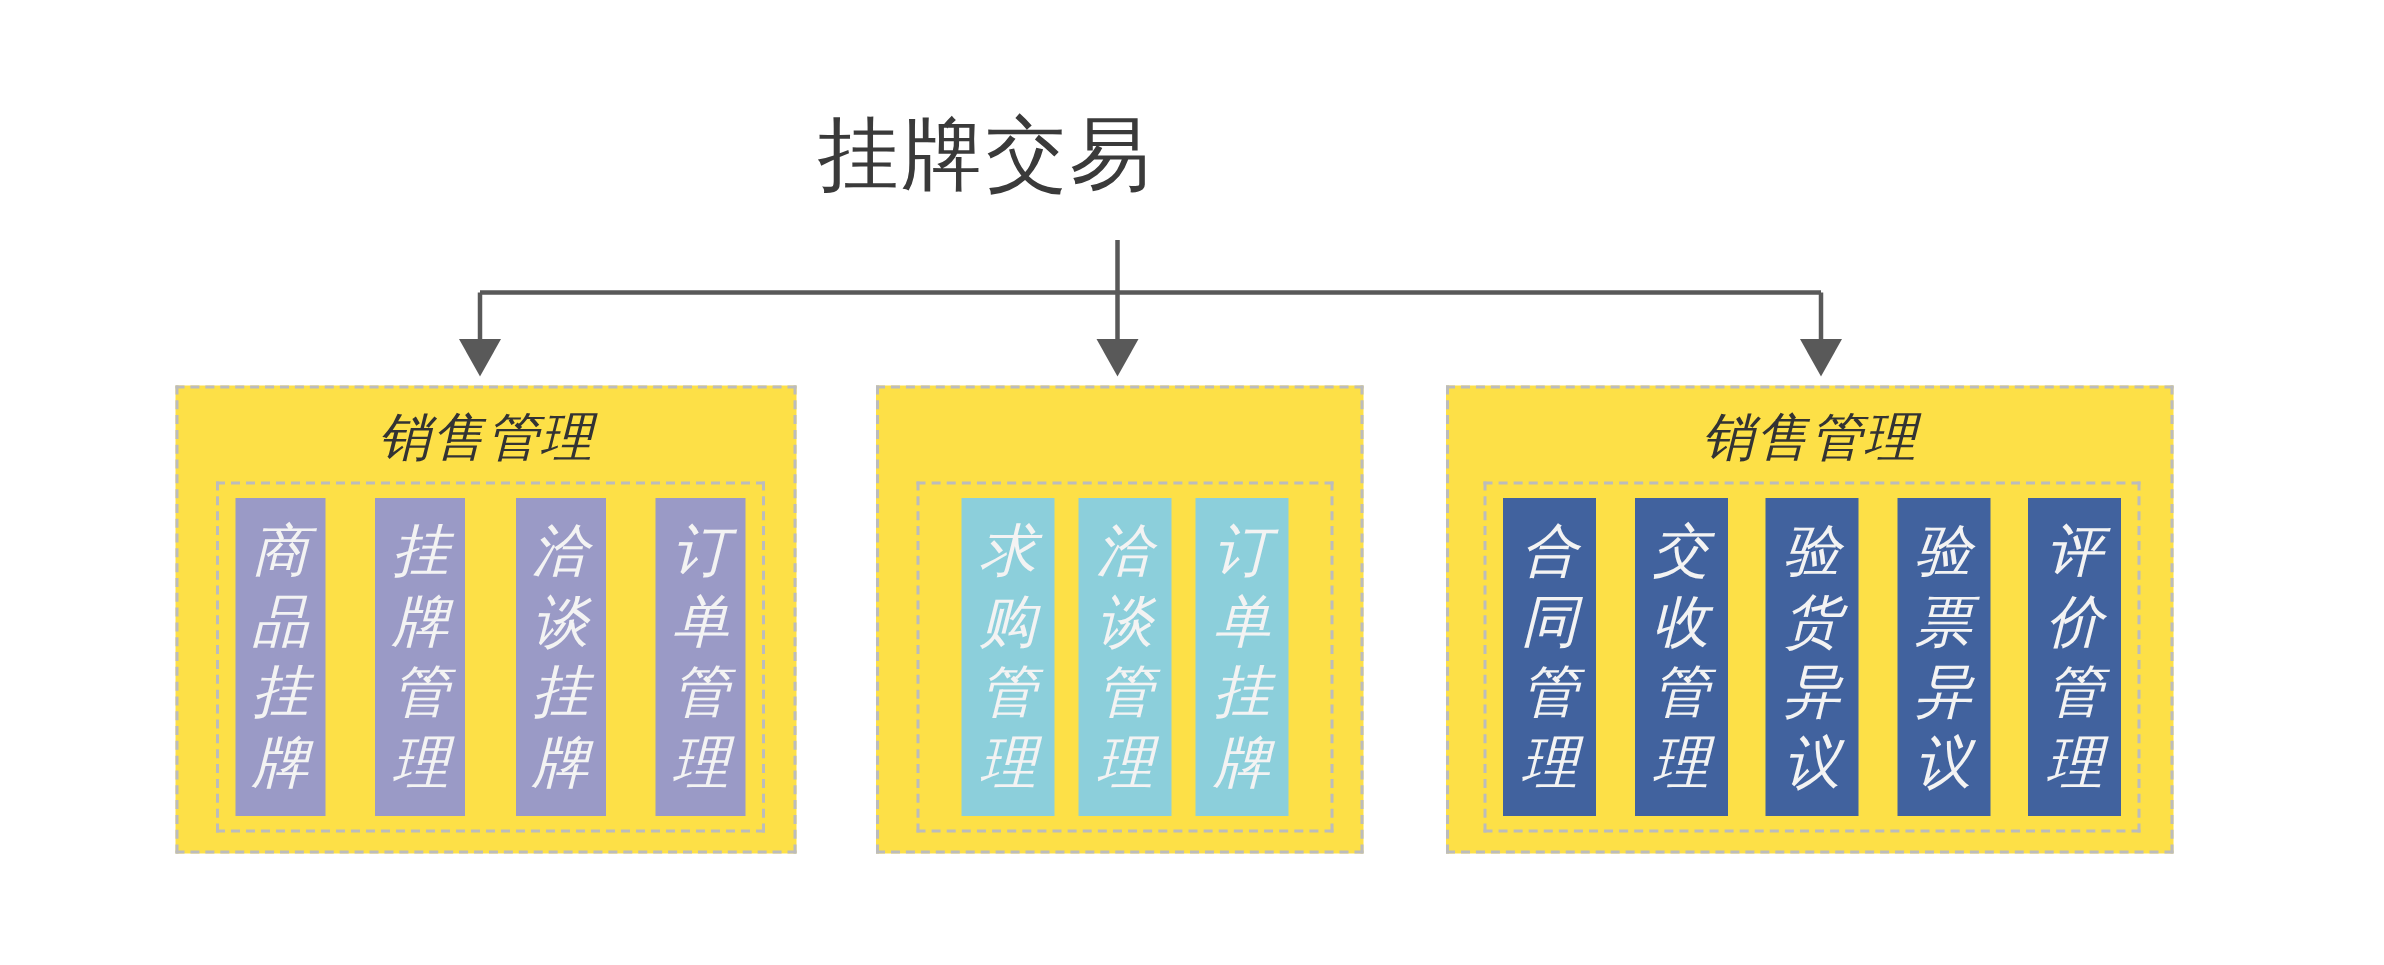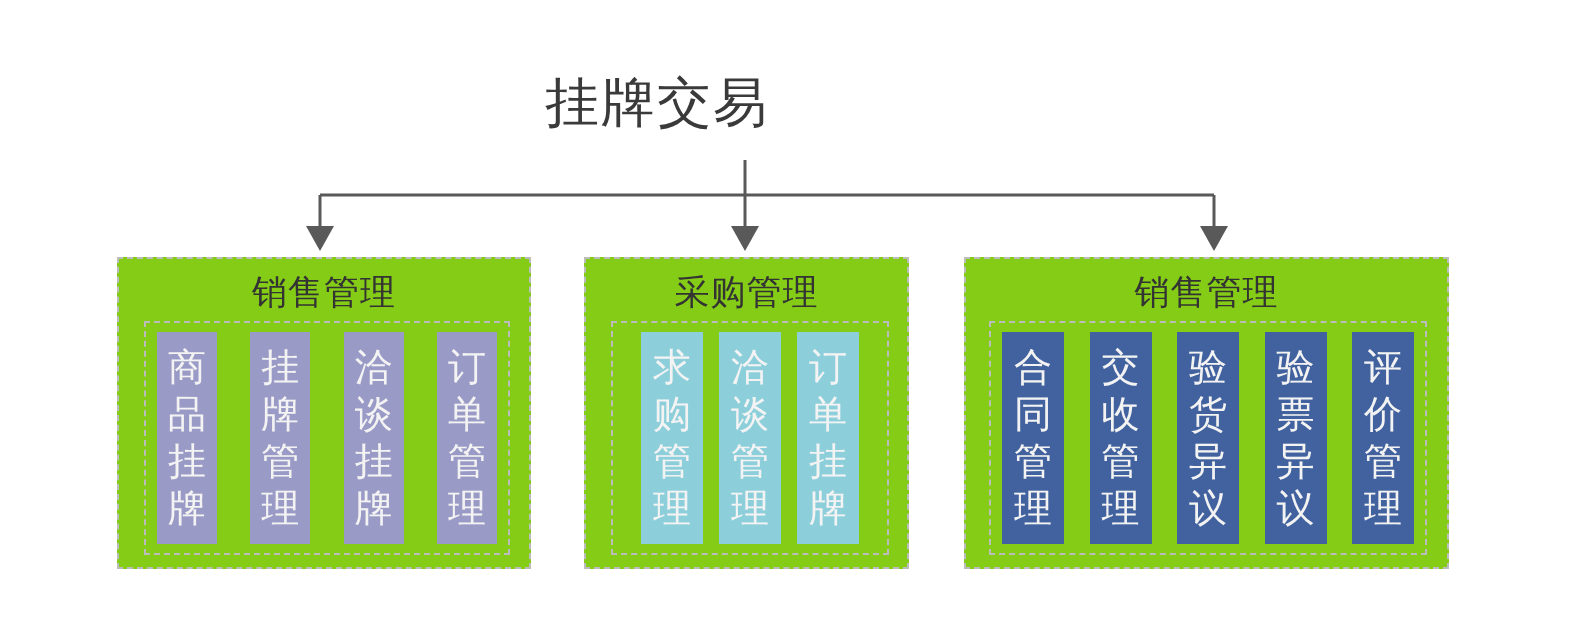--- a/index.html
+++ b/index.html
@@ -43,21 +43,22 @@
     width: 1589px;
     height: 643px;
     pointer-events: none;
   }
 
   
   .group {
     position: absolute;
     box-sizing: border-box;
     border: 2px dashed #bcbcbc;
-    background: #84cc16;
+    background: #fde047;
+    font-style: italic;
   }
   .group-title {
     position: absolute;
     left: 0;
     right: 0;
     top: 11px;
     text-align: center;
     font-size: 35px;
     line-height: 44px;
     color: #333333;
@@ -166,21 +167,20 @@
 
       <span class="ch">订</span>
           <span class="ch">单</span>
           <span class="ch">管</span>
           <span class="ch">理</span>
         </div>
     </div>
   </div>
 
   <div class="group g-teal" id="group-1">
-    <div class="group-title">采购管理</div>
     <div class="items-box">
       <div class="card" style="background: rgb(140, 207, 219); color: rgb(243, 243, 243);">
 
       <span class="ch">求</span>
           <span class="ch">购</span>
           <span class="ch">管</span>
           <span class="ch">理</span>
         </div>
       <div class="card" style="background: rgb(140, 207, 219); color: rgb(243, 243, 243);">
 

